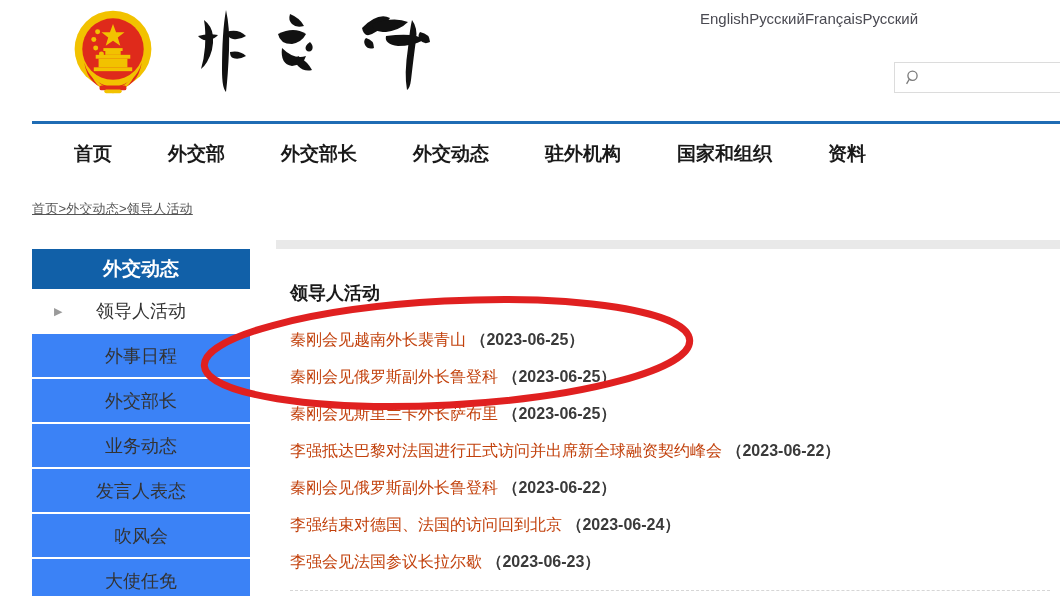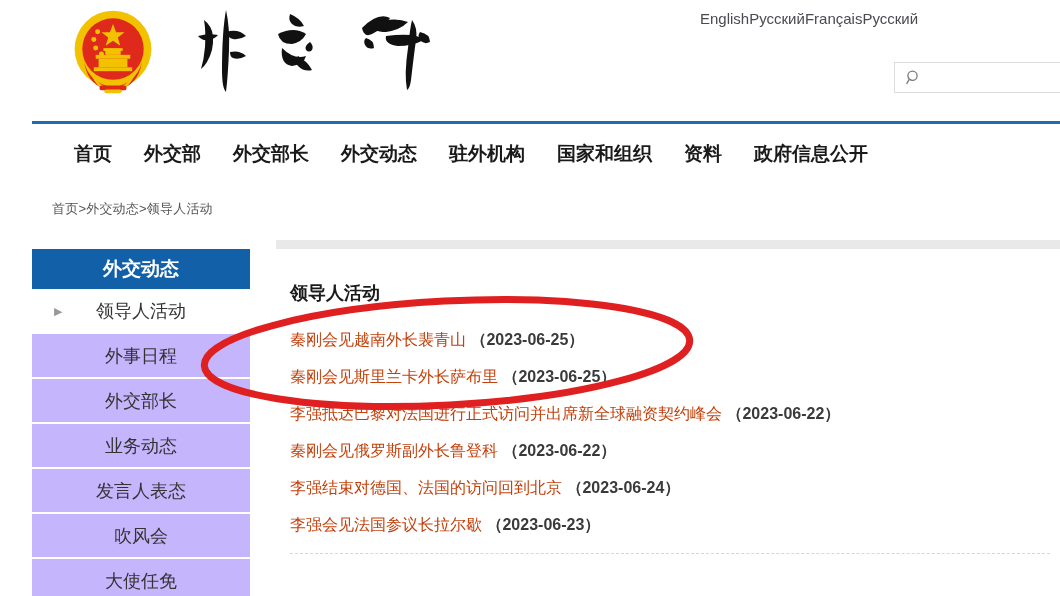--- a/index.html
+++ b/index.html
@@ -105,31 +105,32 @@
     white-space: nowrap;
   }
   .nav-item {
     font-size: 19px;
     font-weight: bold;
     color: #1a1a1a;
     text-decoration: none;
     flex: 0 0 auto;
   }
   .nav-item:nth-child(1) { margin-left: 74px; }
-  .nav-item { margin-left: 32px; }
+  .nav-item { margin-left: 56px; }
   .nav-item:nth-child(1) { margin-left: 74px; }
 
   
   .breadcrumb {
     position: absolute;
-    left: 52px;
+    left: 32px;
     top: 200px;
     font-size: 13px;
     color: #555555;
     letter-spacing: 0.2px;
+    text-decoration: underline;
   }
 
   
   .sidebar {
     position: absolute;
     left: 32px;
     top: 249px;
     width: 218px;
   }
   .sidebar-title {
@@ -137,21 +138,21 @@
     line-height: 40px;
     background: #1160a8;
     color: #ffffff;
     font-size: 19px;
     font-weight: bold;
     text-align: center;
   }
   .sidebar-item {
     height: 45px;
     line-height: 45px;
-    background: #c4b5fd;
+    background: #3b82f6;
     color: #333333;
     font-size: 18px;
     text-align: center;
     position: relative;
     border-bottom: 2px solid #ffffff;
     box-sizing: border-box;
   }
   .sidebar-item.active {
     background: #ffffff;
     font-weight: normal;
@@ -292,21 +293,20 @@
 </div>
 
 <nav class="nav">
   <a class="nav-item" href="#">首页</a>
   <a class="nav-item" href="#">外交部</a>
   <a class="nav-item" href="#">外交部长</a>
   <a class="nav-item" href="#">外交动态</a>
   <a class="nav-item" href="#">驻外机构</a>
   <a class="nav-item" href="#">国家和组织</a>
   <a class="nav-item" href="#">资料</a>
-  <a class="nav-item" href="#">政府信息公开</a>
 </nav>
 
 <div class="breadcrumb">首页&gt;外交动态&gt;领导人活动</div>
 
 <aside class="sidebar">
   <div class="sidebar-title">外交动态</div>
 
   <div class="sidebar-item active">
     <span class="arrow">▶</span>
     <span>领导人活动</span>
@@ -334,20 +334,24 @@
 <main class="content">
   <div class="content-topbar"></div>
   <h1 class="content-title">领导人活动</h1>
 
   <ul class="news-list">
     <li>
       <a href="#">秦刚会见越南外长裴青山</a>
       <span class="news-date">（2023-06-25）</span>
     </li>
     <li>
+      <a href="#">秦刚会见俄罗斯副外长鲁登科</a>
+      <span class="news-date">（2023-06-25）</span>
+    </li>
+    <li>
       <a href="#">秦刚会见斯里兰卡外长萨布里</a>
       <span class="news-date">（2023-06-25）</span>
     </li>
     <li>
       <a href="#">李强抵达巴黎对法国进行正式访问并出席新全球融资契约峰会</a>
       <span class="news-date">（2023-06-22）</span>
     </li>
     <li>
       <a href="#">秦刚会见俄罗斯副外长鲁登科</a>
       <span class="news-date">（2023-06-22）</span>

